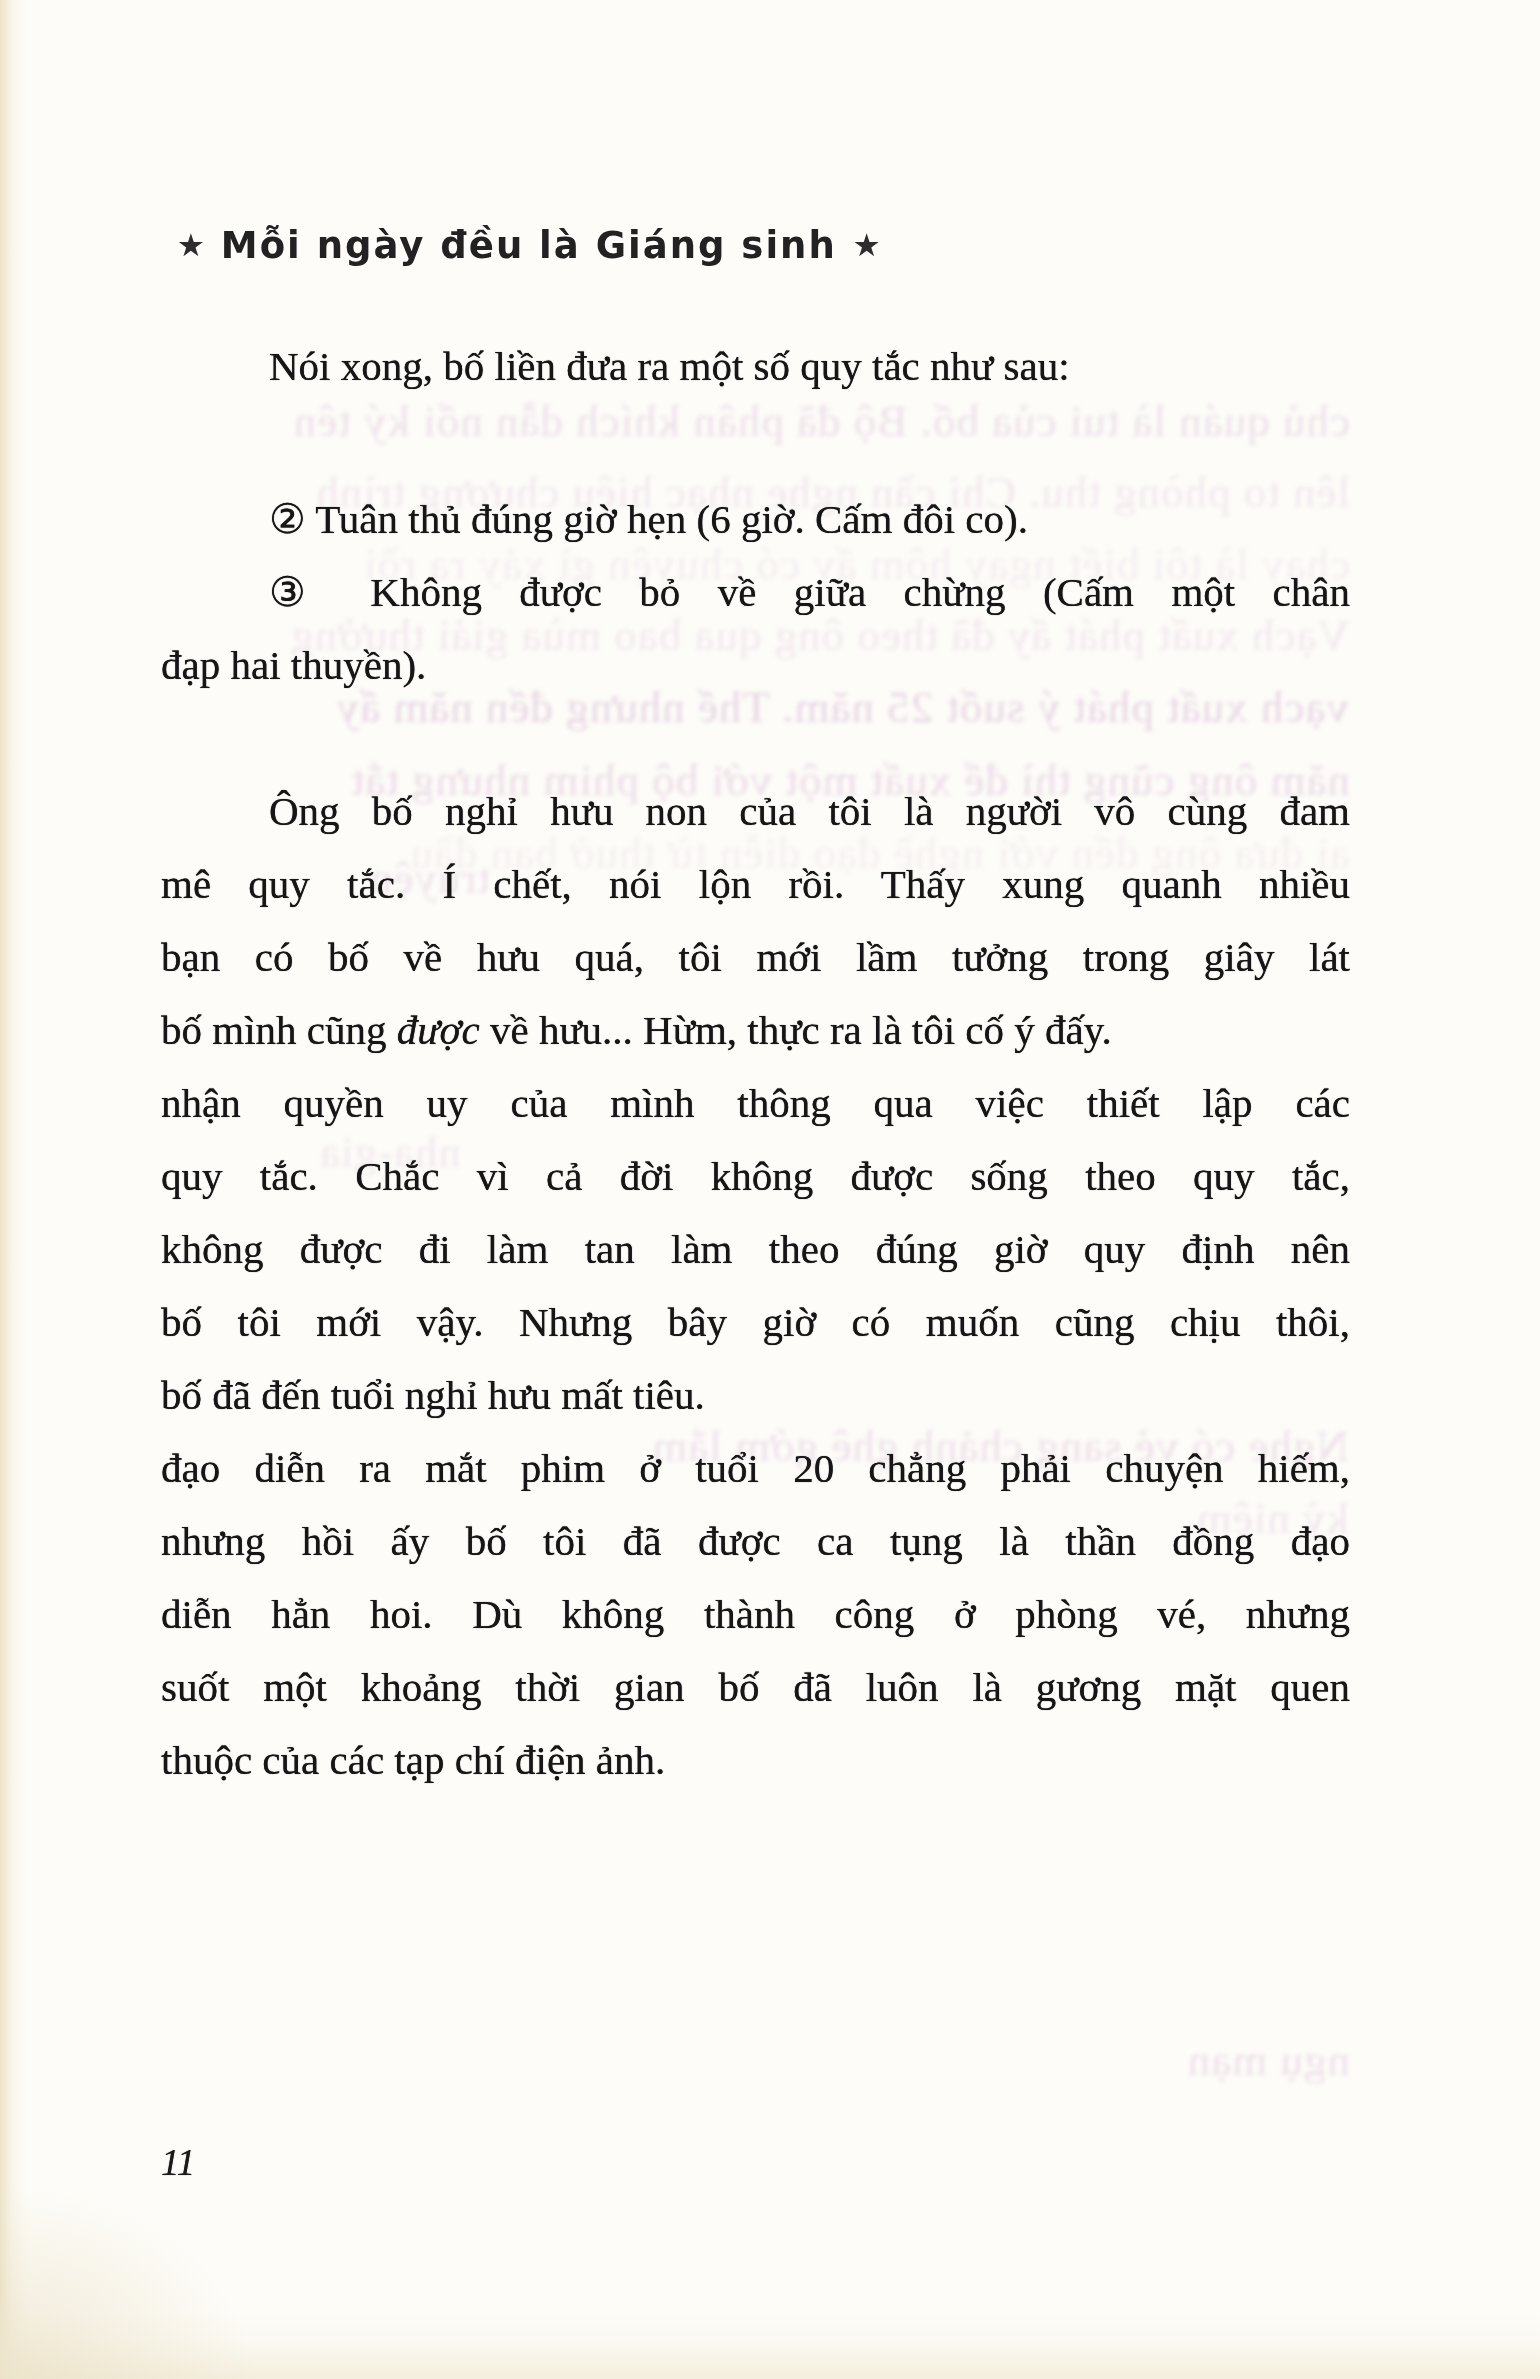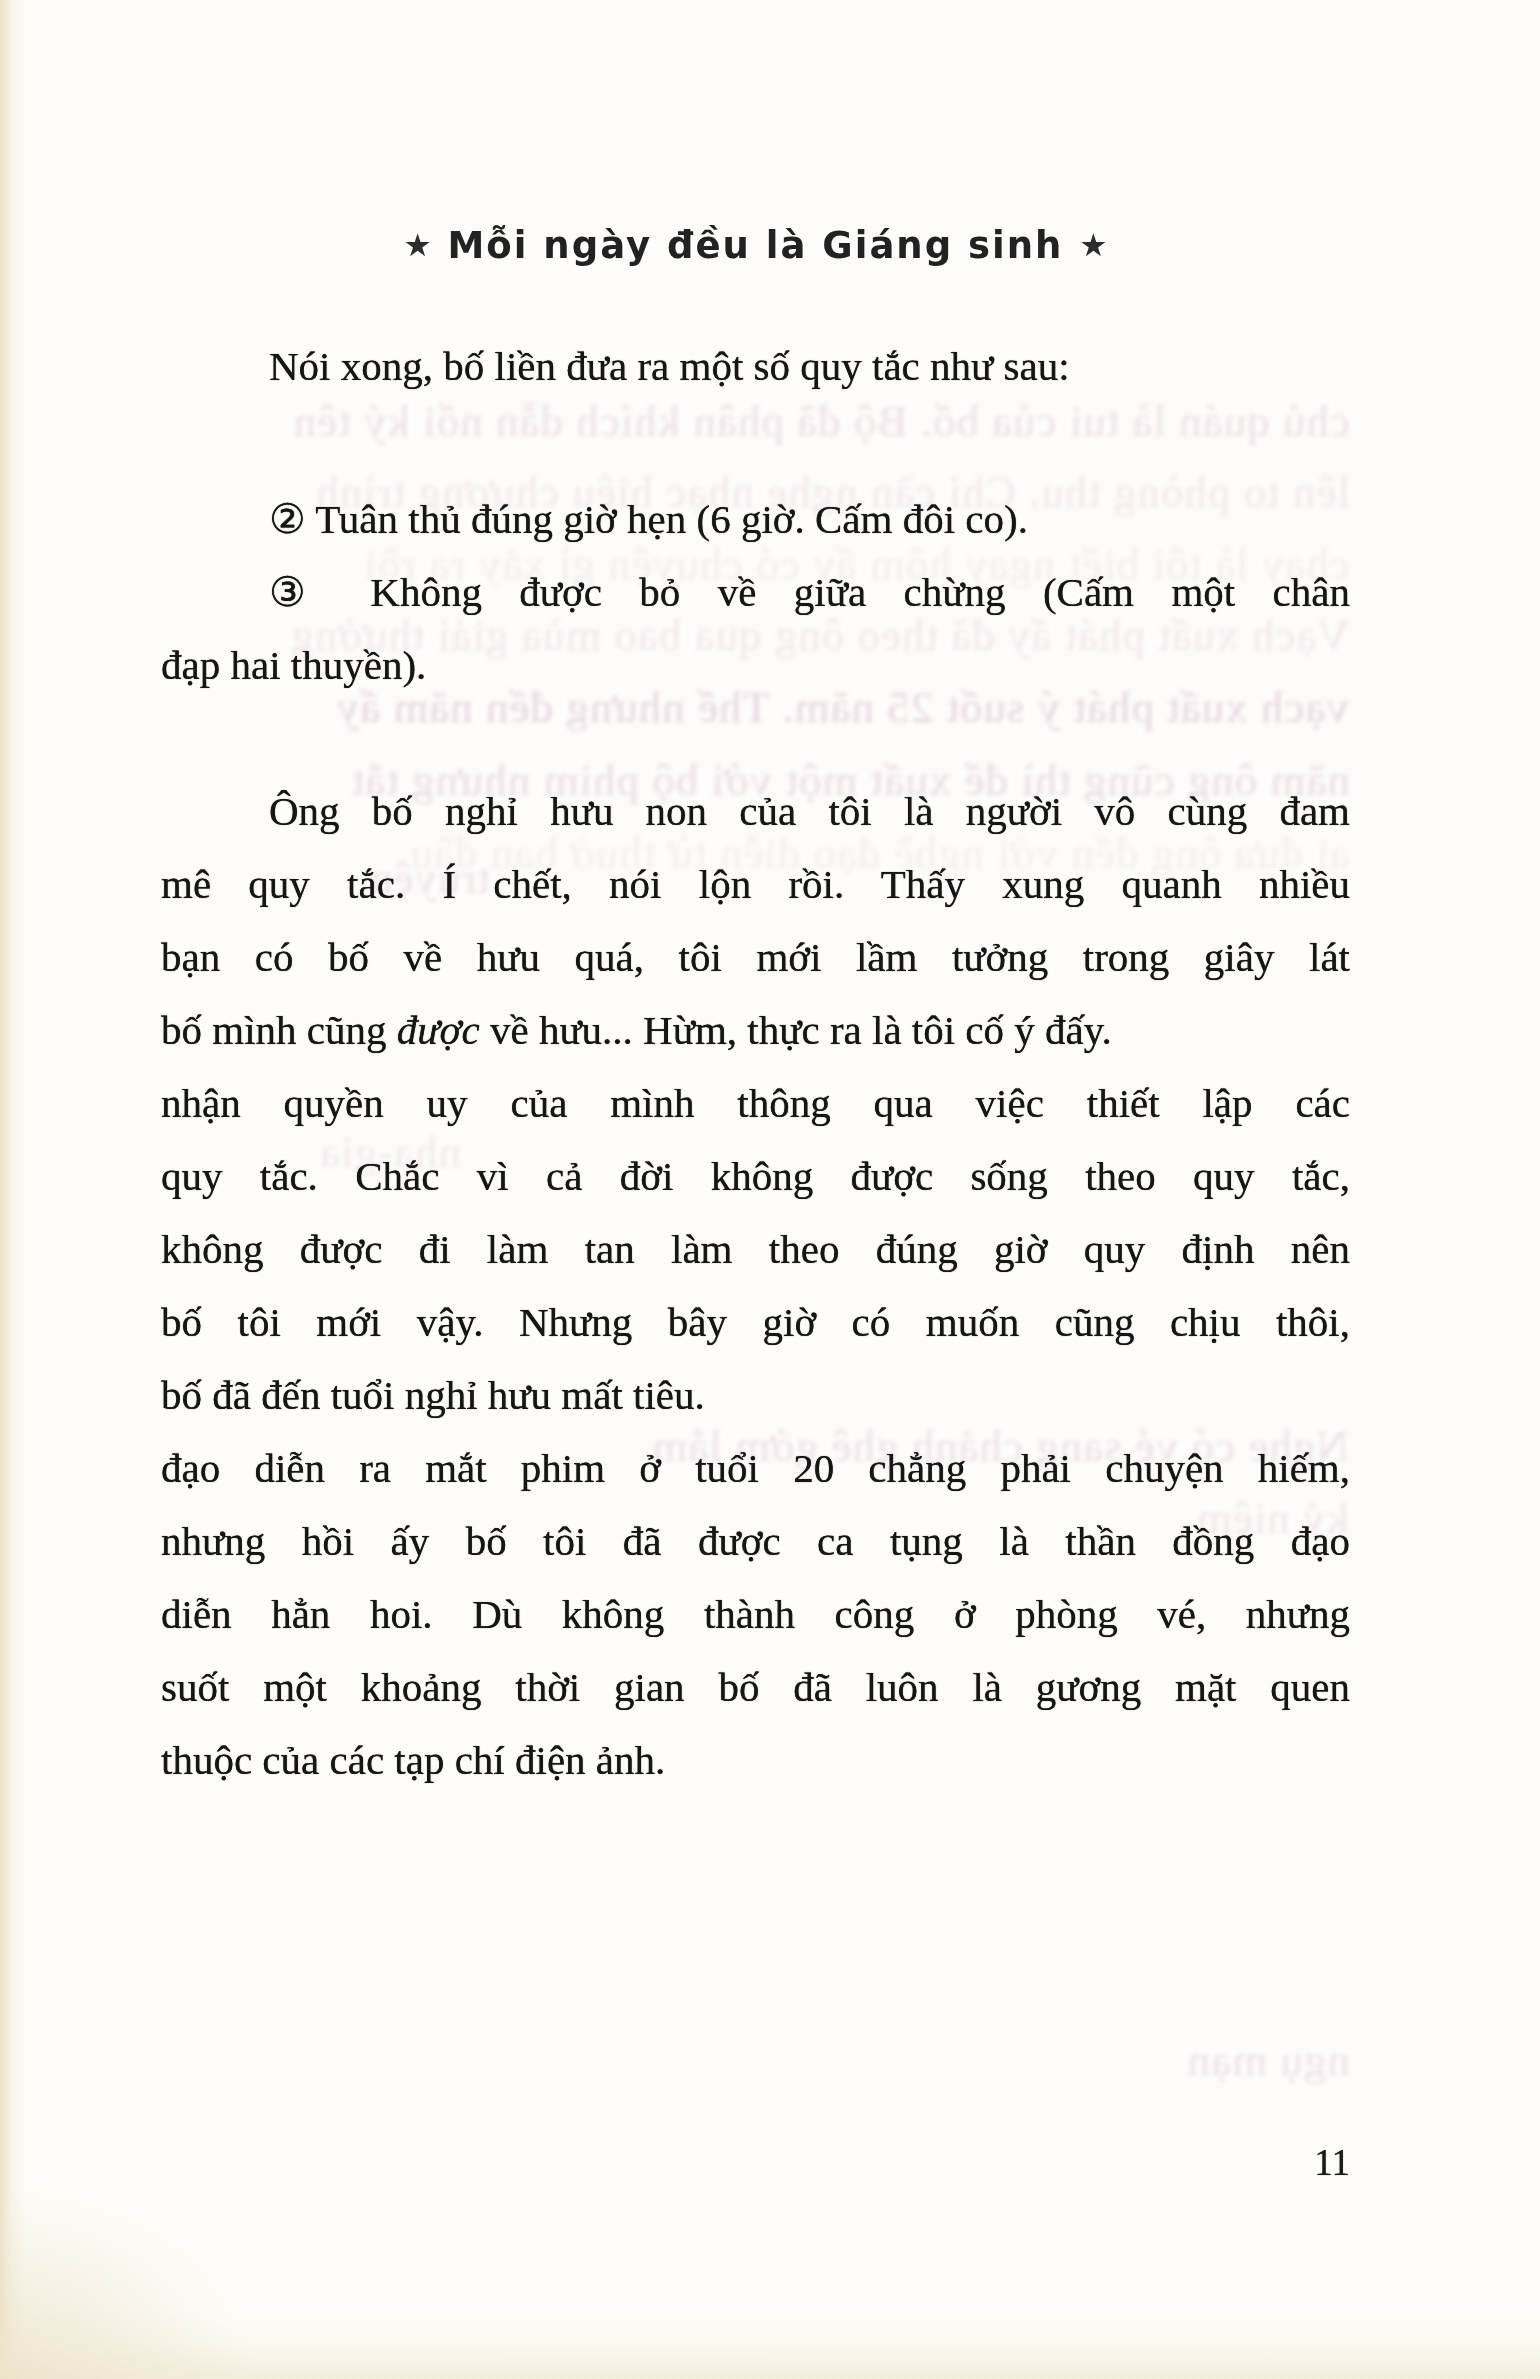--- a/index.html
+++ b/index.html
@@ -32,21 +32,21 @@
     font-size:45px;line-height:59px;
     color:#c395c3;
     white-space:nowrap;overflow:hidden;
     transform:scaleX(-1);
     filter:blur(2.2px);
     letter-spacing:1px;
   }
   
   .running-header{
     position:absolute;top:223px;left:161px;width:1189px;
-    text-align:center;
+    text-align:left;
     font-family:"DejaVu Sans", sans-serif;
     font-weight:bold;
     font-size:37px;line-height:45px;
     letter-spacing:2px;
     color:#222;
     white-space:nowrap;
   }
   .running-header .star{
     font-size:31.5px;
     font-weight:normal;
@@ -66,24 +66,25 @@
     text-align-last:left;
     white-space:normal;
   }
   .line.just{text-align-last:justify;}
   .line.ind{padding-left:108px;box-sizing:border-box;}
   .line .it{font-style:italic;}
   .spacer{width:100%;}
   
   .page-number{
     position:absolute;top:2140px;left:161px;width:1189px;
-    text-align:right;
+    text-align:left;
     font-size:37px;line-height:45px;
     color:#1a1a1a;
     text-shadow:0 0 0.8px #1a1a1a;
+    font-style:italic;
   }
 </style>
 </head>
 <body>
 
 <div class="page">
 
   <div class="edge-left"></div>
   <div class="edge-bottom"></div>
   <div class="edge-corner"></div>

